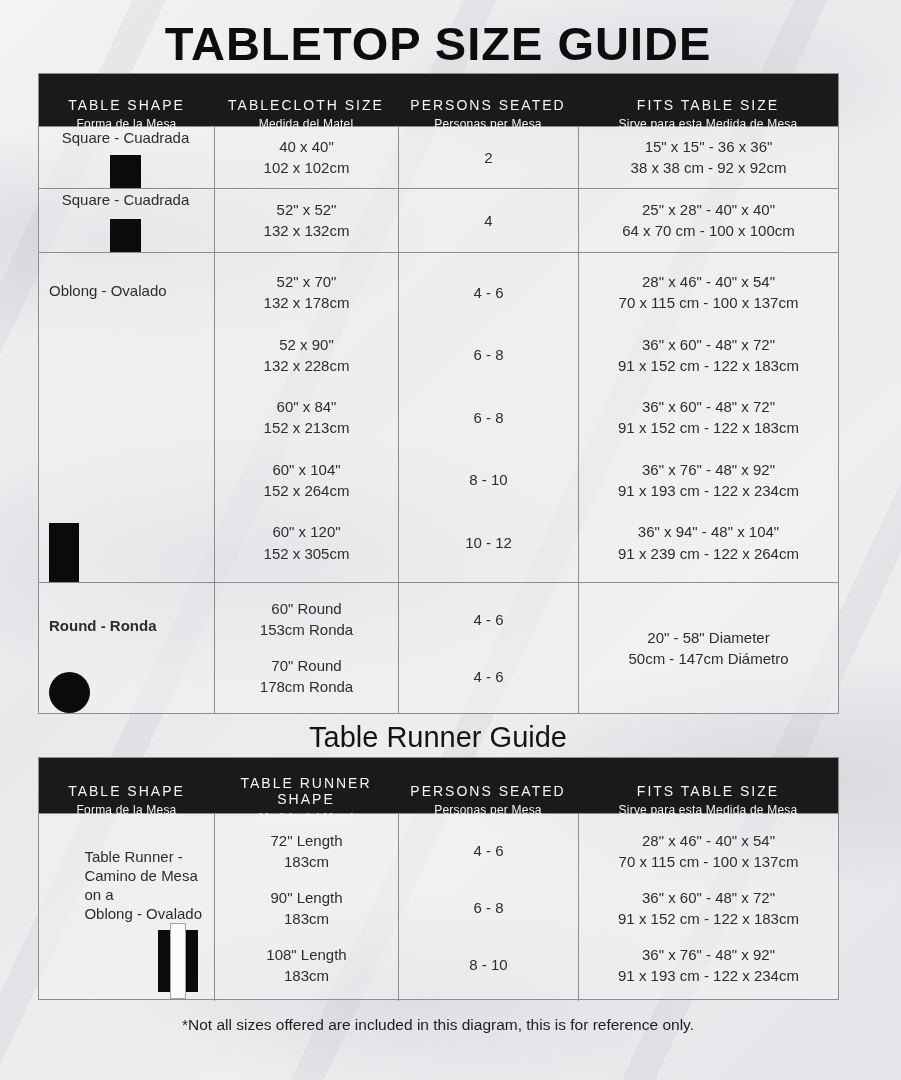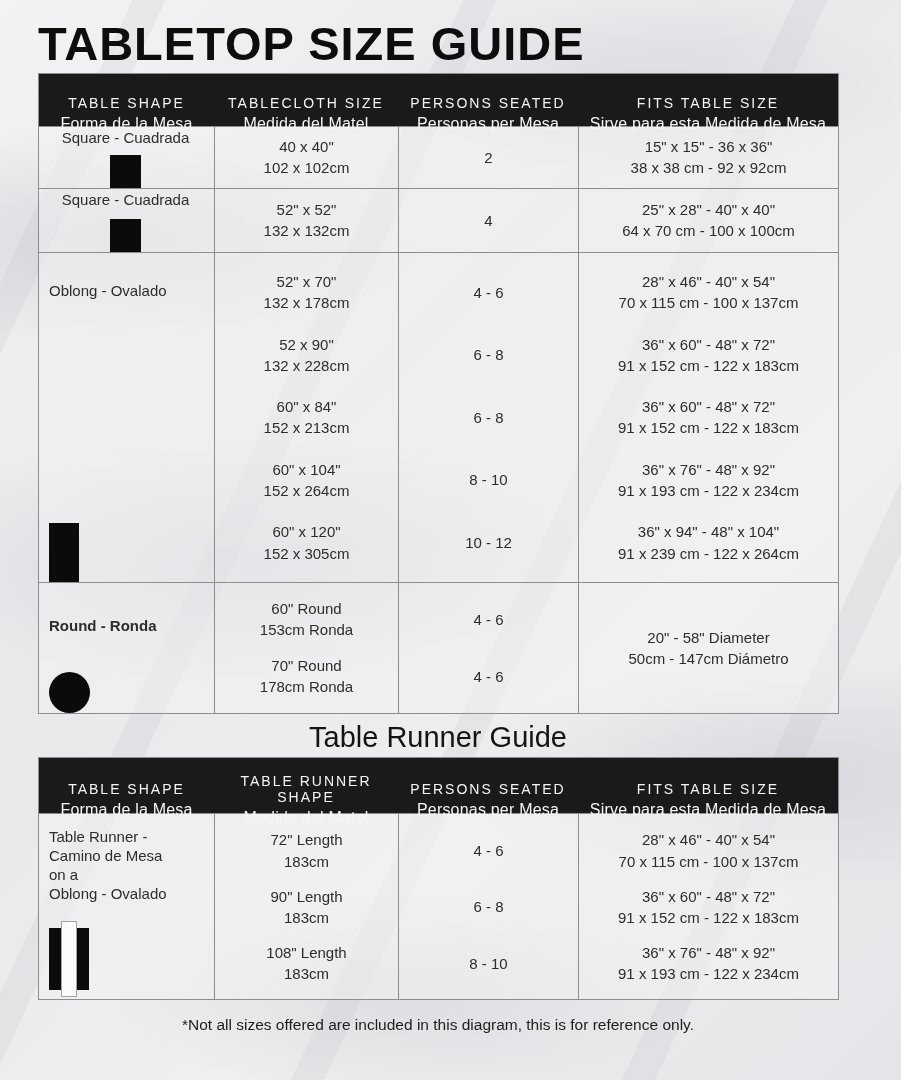--- a/index.html
+++ b/index.html
@@ -18,21 +18,21 @@
       radial-gradient(ellipse 520px 180px at 12% 22%, rgba(168,168,180,.30), transparent 62%),
       radial-gradient(ellipse 460px 150px at 72% 8%, rgba(178,178,190,.26), transparent 60%),
       radial-gradient(ellipse 640px 210px at 28% 52%, rgba(165,165,178,.28), transparent 60%),
       radial-gradient(ellipse 560px 190px at 88% 72%, rgba(172,172,184,.30), transparent 62%),
       radial-gradient(ellipse 500px 170px at 45% 92%, rgba(170,170,182,.24), transparent 60%),
       repeating-linear-gradient(115deg, transparent 0 120px, rgba(150,150,162,.10) 120px 150px, transparent 150px 300px),
       linear-gradient(135deg,#f3f3f5 0%,#e9e9ec 38%,#efeff1 66%,#e5e5e9 100%);
   }
   .page-title{
     width:800px;margin:20px 0 0 38px;
-    text-align:left;
+    text-align:center;
     font-size:47px;font-weight:900;letter-spacing:1px;
     color:#0d0d0d;line-height:1.02;
   }
   .guide-title{
     width:800px;margin:24px 0 0 38px;
     text-align:center;
     font-size:29px;font-weight:400;color:#141414;line-height:1.05;
   }
   .guide-title.runner-t{margin-top:8px;}
   .guide{
@@ -41,21 +41,21 @@
     background:rgba(242,242,244,.55);
     box-sizing:content-box;
   }
   .grid{display:grid;grid-template-columns:175px 184px 180px 260px;}
   .ghead{background:var(--head-bg);}
   .hcell{
     display:flex;flex-direction:column;justify-content:center;align-items:center;
     text-align:center;color:var(--head-ink);gap:4px;padding:6px 2px;
   }
   .h-en{font-size:14px;letter-spacing:2px;margin-top:28px;}
-  .h-es{font-size:16px;letter-spacing:.2px;}
+  .h-es{font-size:12px;letter-spacing:.2px;}
   .t1 .hcell{height:52px;box-sizing:border-box;}
   .t2 .hcell{height:55px;box-sizing:border-box;}
   .sect{border-top:1px solid var(--line);}
   .sect > .cell + .cell{border-left:1px solid var(--line);}
   .cell{
     display:flex;flex-direction:column;align-items:center;justify-content:center;
     text-align:center;font-size:15px;line-height:1.42;color:var(--ink);
     box-sizing:border-box;padding:2px 4px;
   }
   .stack{justify-content:space-around;padding:8px 2px;}
@@ -66,21 +66,21 @@
   }
   .shape-label{flex:1;}
   .icon{flex:0 0 auto;background:#0b0b0b;}
   .sq-icon{width:31px;height:33px;}
   .rect-icon{width:30px;height:59px;}
   .circle-icon{width:41px;height:41px;border-radius:50%;}
   .shape-top{align-items:flex-start;padding-top:14px;}
   .shape-top .shape-label{margin-top:13px;}
   .shape-round{align-items:flex-start;padding-top:10px;font-weight:bold;}
   .shape-round .shape-label{margin-top:22px;}
-  .runner-shape{align-items:flex-start;padding-top:0;}
+  .runner-shape{align-items:flex-end;padding-top:20px;}
   .runner-label{flex:1;margin-top:14px;line-height:1.25;}
   .runner-icon{position:relative;width:44px;height:78px;background:transparent;}
   .runner-table-rect{position:absolute;left:0;top:7px;width:40px;height:62px;background:#0b0b0b;}
   .runner-strip-rect{position:absolute;left:12px;top:0;width:16px;height:76px;background:#fbfbfb;border:1px solid #a3a3a3;box-sizing:border-box;}
   .footnote{
     width:800px;margin:16px 0 0 38px;text-align:center;
     font-size:15.5px;color:#1d1d1d;
   }
 </style>
 </head>

